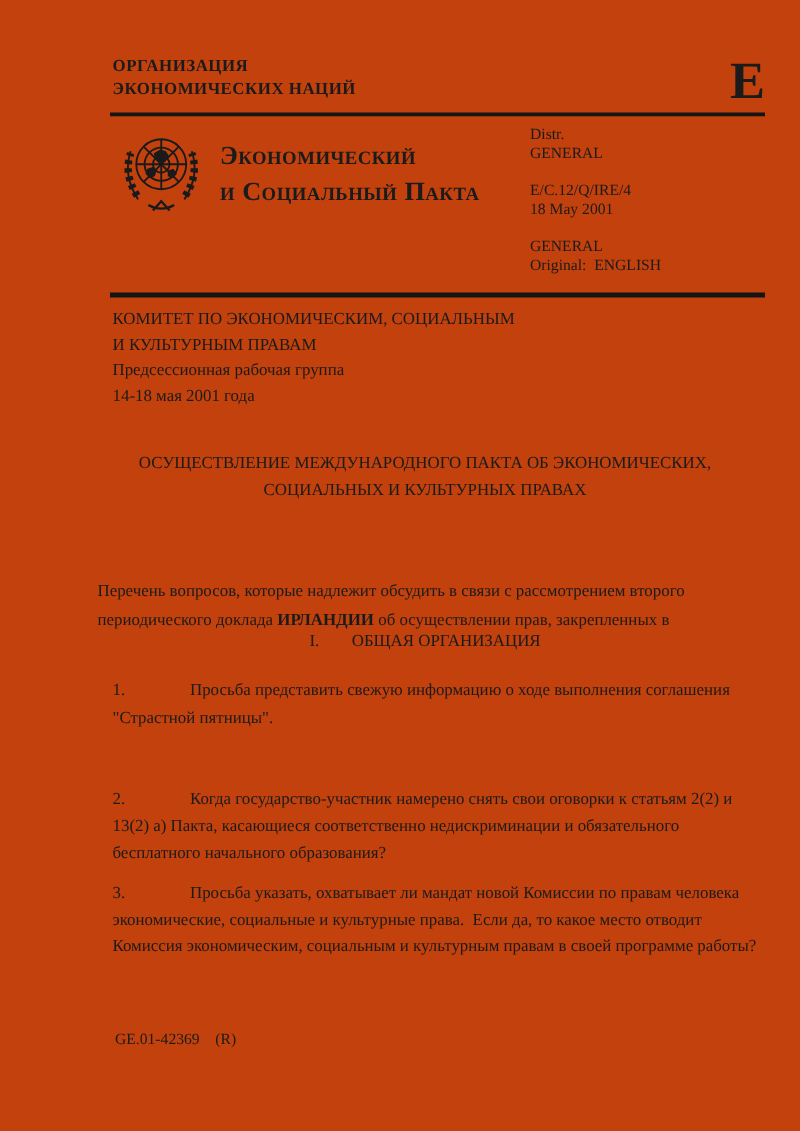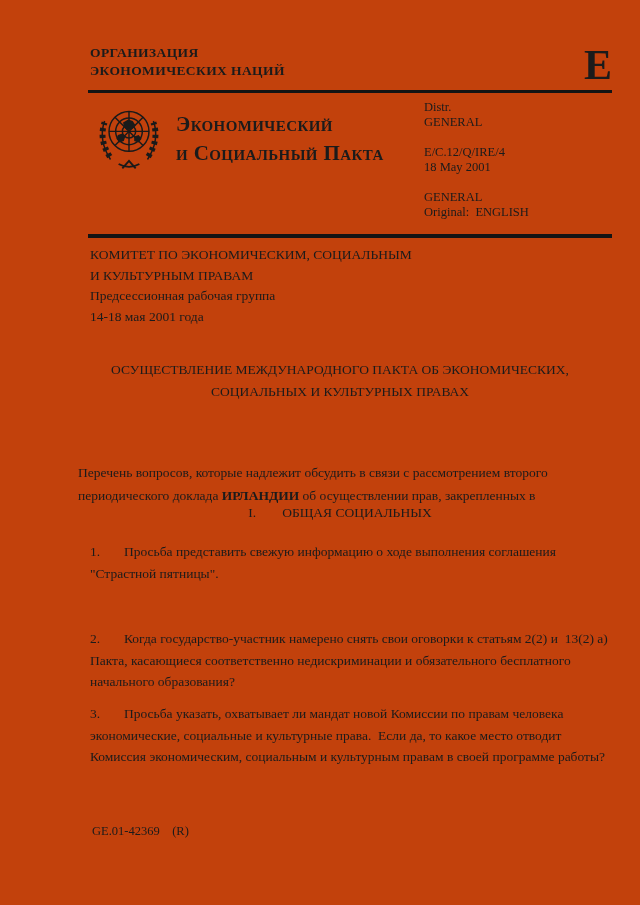--- a/index.html
+++ b/index.html
@@ -24,21 +24,21 @@
   .committee{position:absolute;left:90px;top:245px;font-size:13.5px;line-height:20.5px;}
   
   .doc-title{position:absolute;left:78px;top:359px;width:524px;text-align:center;font-size:13.5px;line-height:22px;}
   .subtitle{position:absolute;left:78px;top:414px;width:524px;text-align:left;font-size:13.5px;line-height:22.5px;margin-top:48px;}
   .subtitle b{font-weight:700;}
   .section-heading{position:absolute;left:78px;top:505px;width:524px;text-align:center;font-size:13.5px;}
   .section-heading .heading-text{display:inline-block;margin-left:26px;}
   
   .para{position:absolute;left:90px;width:518px;font-size:13.5px;line-height:21.7px;}
   .pnum{display:inline-block;width:34px;}
-  .ptext{white-space:pre-wrap;}
+  .ptext{white-space:pre-wrap;margin-left:28px;}
   #para1{top:541px;}
   .subhead{position:absolute;left:90px;top:596px;font-size:13.5px;text-decoration:underline;text-underline-offset:3px;}
   #para2{top:628px;}
   #para3{top:703px;}
   
   .footer{position:absolute;left:92px;top:824px;font-size:12.5px;white-space:pre;text-align:right;}
 </style>
 </head>
 <body>
 
@@ -105,21 +105,21 @@
     <div>ОСУЩЕСТВЛЕНИЕ МЕЖДУНАРОДНОГО ПАКТА ОБ ЭКОНОМИЧЕСКИХ,</div>
     <div>СОЦИАЛЬНЫХ И КУЛЬТУРНЫХ ПРАВАХ</div>
   </div>
 
   <div class="subtitle">
     <div>Перечень вопросов, которые надлежит обсудить в связи с рассмотрением второго</div>
     <div><span>периодического доклада </span><b>ИРЛАНДИИ</b><span> об осуществлении прав, закрепленных в</span></div>
   </div>
 
   <div class="section-heading">
-    <span>I.</span><span class="heading-text">ОБЩАЯ СОЦИАЛЬНЫХ</span>
+    <span>I.</span><span class="heading-text">ОБЩАЯ ОРГАНИЗАЦИЯ</span>
   </div>
 
   <div class="para" id="para1">
     <span class="pnum">1.</span><span class="ptext">Просьба представить свежую информацию о ходе выполнения соглашения "Страстной пятницы".</span>
   </div>
 
 
   <div class="para" id="para2">
     <span class="pnum">2.</span><span class="ptext">Когда государство-участник намерено снять свои оговорки к статьям 2(2) и  13(2) а) Пакта, касающиеся соответственно недискриминации и обязательного бесплатного начального образования?</span>
   </div>

